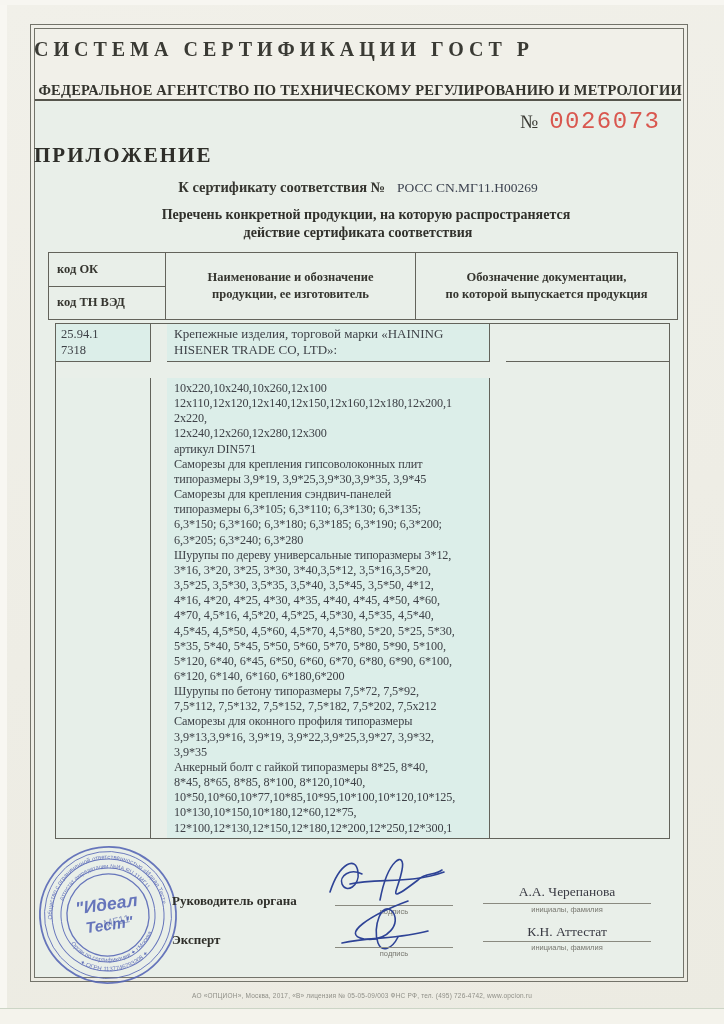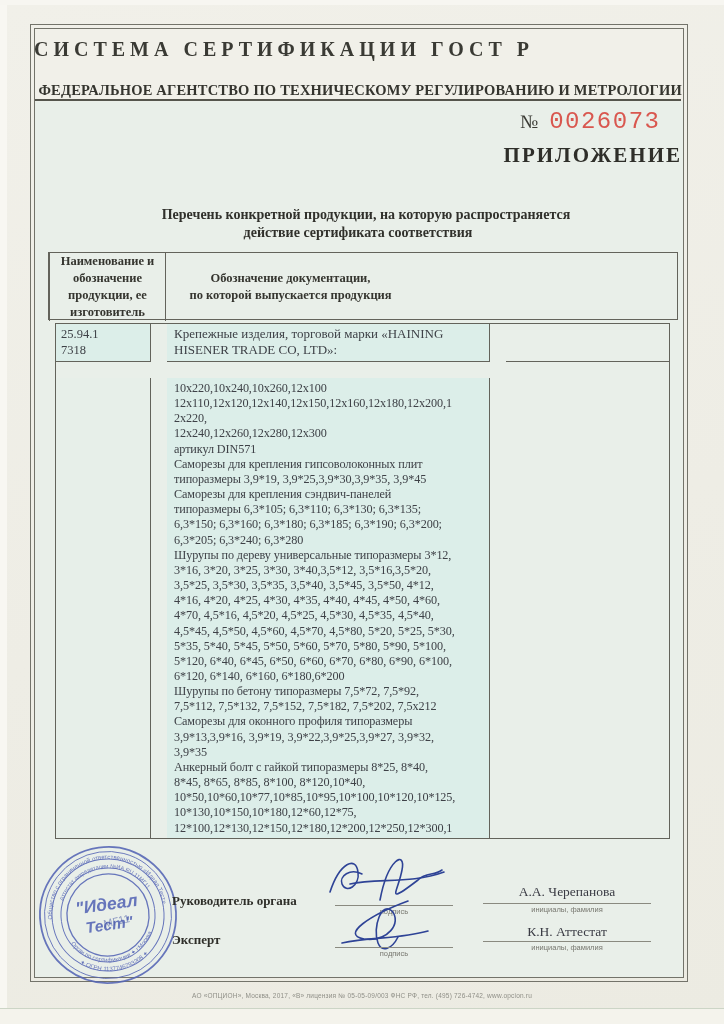--- a/index.html
+++ b/index.html
@@ -17,21 +17,21 @@
              background:linear-gradient(180deg,#f1f0e9 0,#f1f0e9 71px,#e9efe9 73px,#e9efe9 100%);}
   .hr-head{left:35px;top:99px;width:646px;height:0;border-top:2px solid #55554d;}
   
   .t-system{left:34px;top:38px;width:648px;text-align:left;font-size:20px;font-weight:bold;
             letter-spacing:5px;color:#3a3a34;white-space:nowrap;}
   .t-agency{left:34px;top:82px;width:648px;text-align:right;font-size:14.5px;font-weight:bold;
             letter-spacing:0.2px;color:#34342e;white-space:nowrap;}
   .num-row{left:520px;top:108px;width:160px;display:flex;align-items:baseline;gap:11px;}
   .num-sign{font-size:19px;color:#3c3c36;}
   .num-digits{font-family:Liberation Mono, monospace;font-size:24px;letter-spacing:1.5px;color:#d9574f;}
-  .t-appendix{left:34px;top:143px;width:648px;text-align:right;font-size:21px;font-weight:bold;
+  .t-appendix{left:34px;top:143px;width:648px;text-align:left;font-size:21px;font-weight:bold;
               letter-spacing:2px;color:#2e2e29;}
   .cert-line{left:34px;top:179px;width:648px;text-align:center;font-size:14.5px;}
   .cert-label{font-weight:bold;}
   .cert-no{font-size:13.5px;color:#3d4350;padding-left:8px;}
   .scope1{left:34px;top:207px;width:664px;text-align:center;font-size:14px;font-weight:bold;color:#30302b;}
   .scope2{left:34px;top:225px;width:648px;text-align:center;font-size:14px;font-weight:bold;color:#30302b;}
   
   .ht{left:48px;top:252px;width:630px;height:68px;border:1px solid #63635b;display:grid;
       grid-template-columns:116px 250px 1fr;box-sizing:border-box;}
   .ht .c1{display:flex;flex-direction:column;}
@@ -76,25 +76,33 @@
   <div class="abs t-agency">ФЕДЕРАЛЬНОЕ АГЕНТСТВО ПО ТЕХНИЧЕСКОМУ РЕГУЛИРОВАНИЮ И МЕТРОЛОГИИ</div>
   <div class="abs hr-head"></div>
 
   <div class="abs num-row">
     <span class="num-sign">№</span>
     <span class="num-digits">0026073</span>
   </div>
 
   <div class="abs t-appendix">ПРИЛОЖЕНИЕ</div>
 
+  <div class="abs cert-line">
+    <span class="cert-label">К сертификату соответствия №</span>
+    <span class="cert-no">РОСС CN.МГ11.Н00269</span>
+  </div>
 
   <div class="abs scope1">Перечень конкретной продукции,  на которую распространяется</div>
   <div class="abs scope2">действие сертификата соответствия</div>
 
   <div class="abs ht">
+    <div class="c1">
+      <div>код ОК</div>
+      <div>код ТН ВЭД</div>
+    </div>
     <div class="c2">Наименование и обозначение
 продукции, ее изготовитель</div>
     <div class="c3">Обозначение документации,
 по которой выпускается продукция</div>
   </div>
 
   <div class="abs mt">
     <div class="m-c1r1 cell-tint">25.94.1
 7318</div>
     <div class="m-c2r1 cell-tint">Крепежные изделия, торговой марки «HAINING

